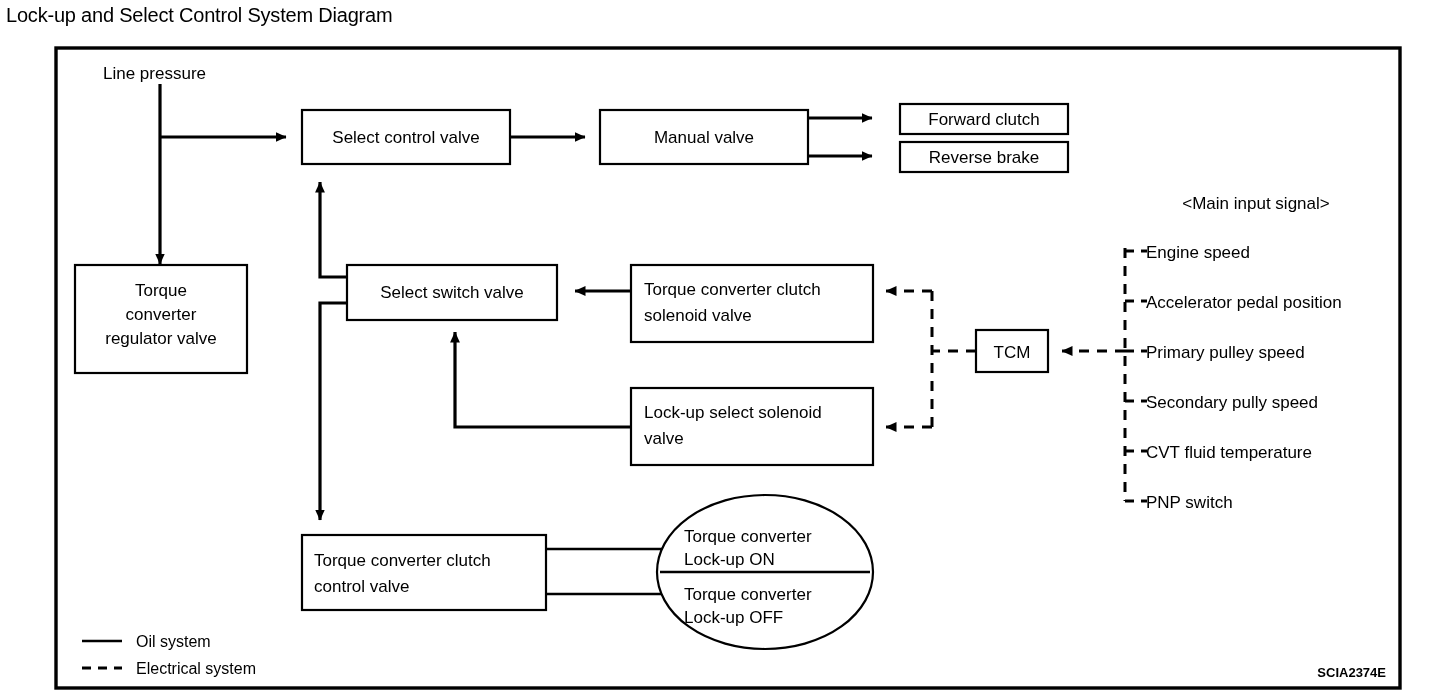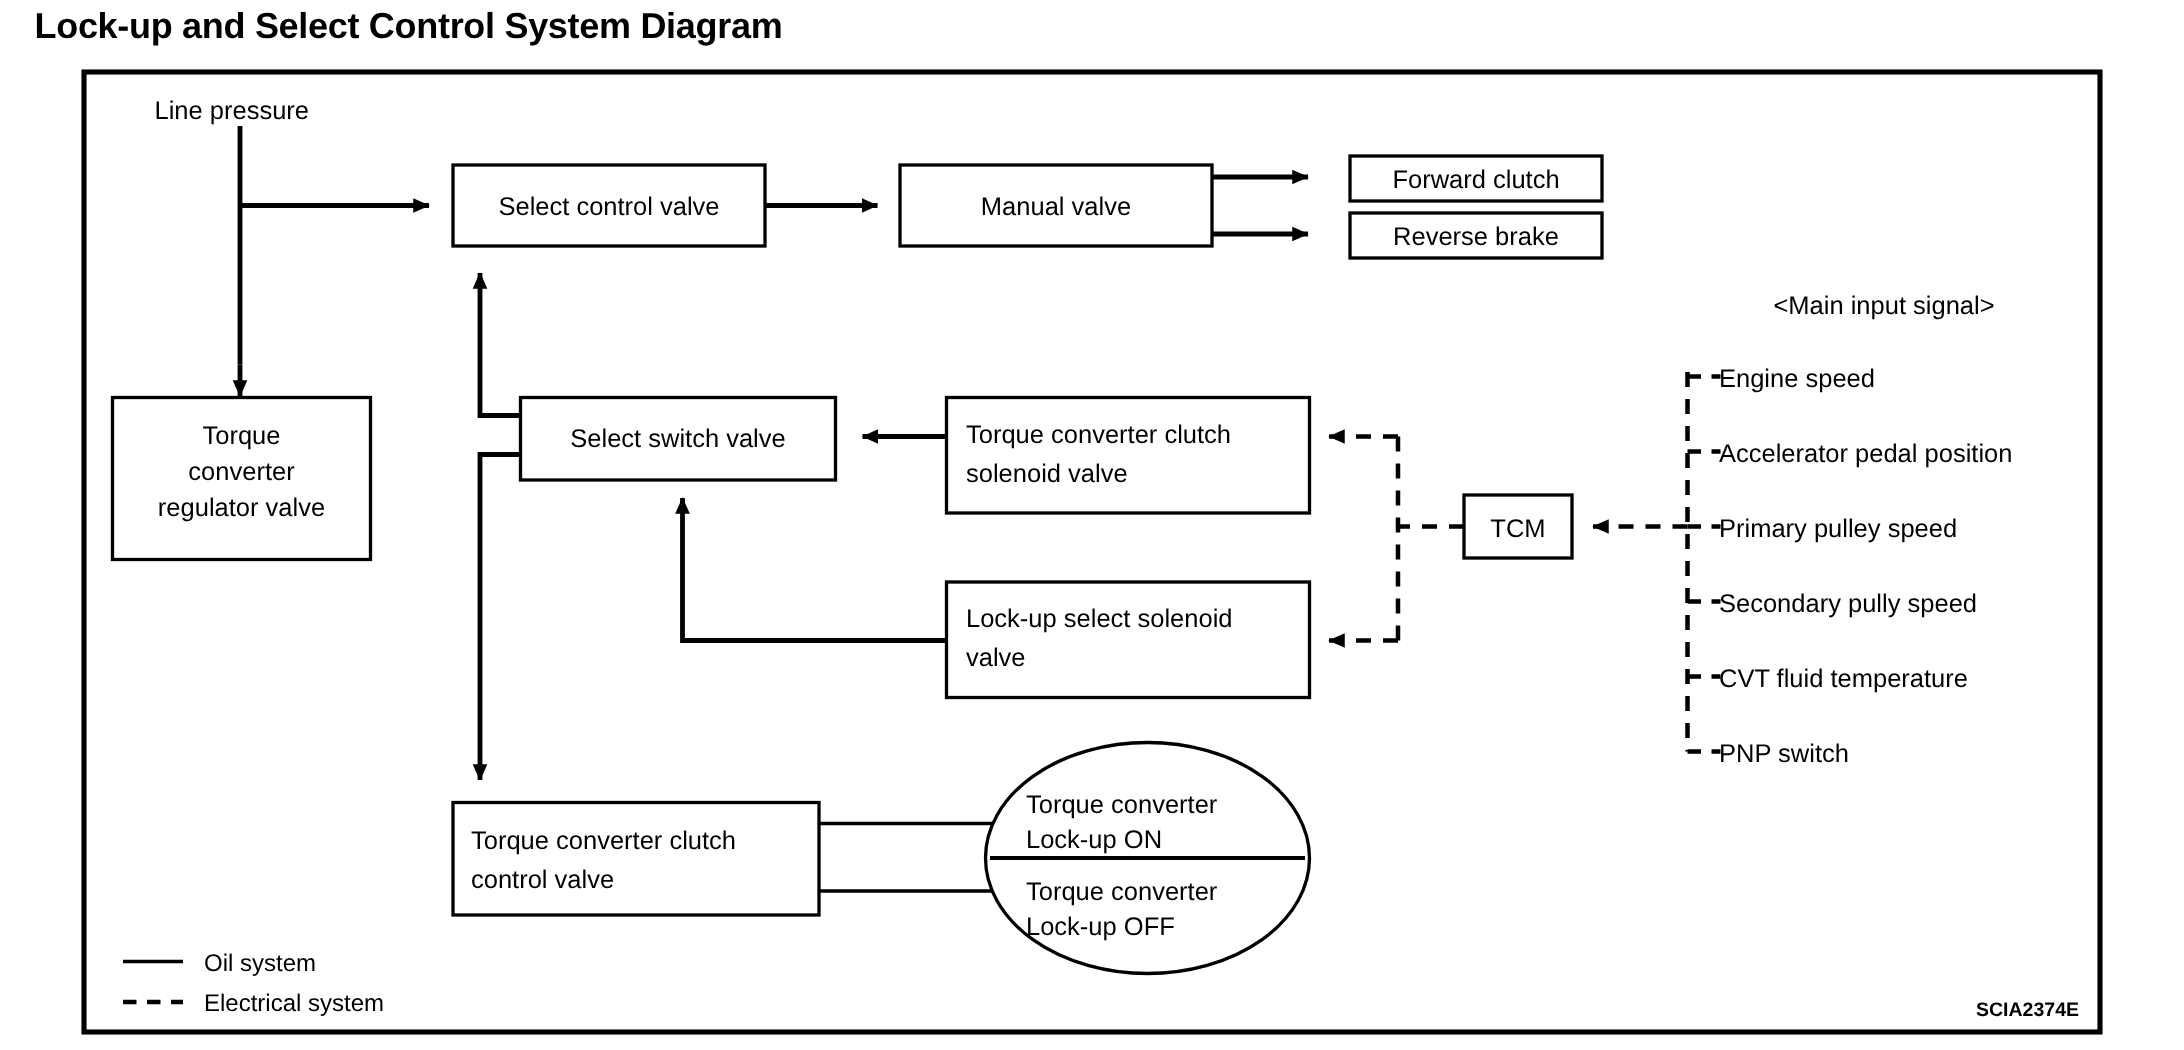--- a/index.html
+++ b/index.html
@@ -10,24 +10,24 @@
   body {
     width: 1456px;
     height: 700px;
     font-family: "Liberation Sans", sans-serif;
     color: #000000;
     position: relative;
     overflow: hidden;
   }
   #page-title {
     position: absolute;
-    left: 23px;
+    left: 6px;
     top: 4px;
-    font-size: 24px;
-    font-weight: bold;
+    font-size: 20px;
+    font-weight: normal;
     letter-spacing: -0.2px;
     white-space: nowrap;
   }
   #diagram-svg {
     position: absolute;
     left: 0;
     top: 0;
   }
   svg text {
     font-family: "Liberation Sans", sans-serif;

